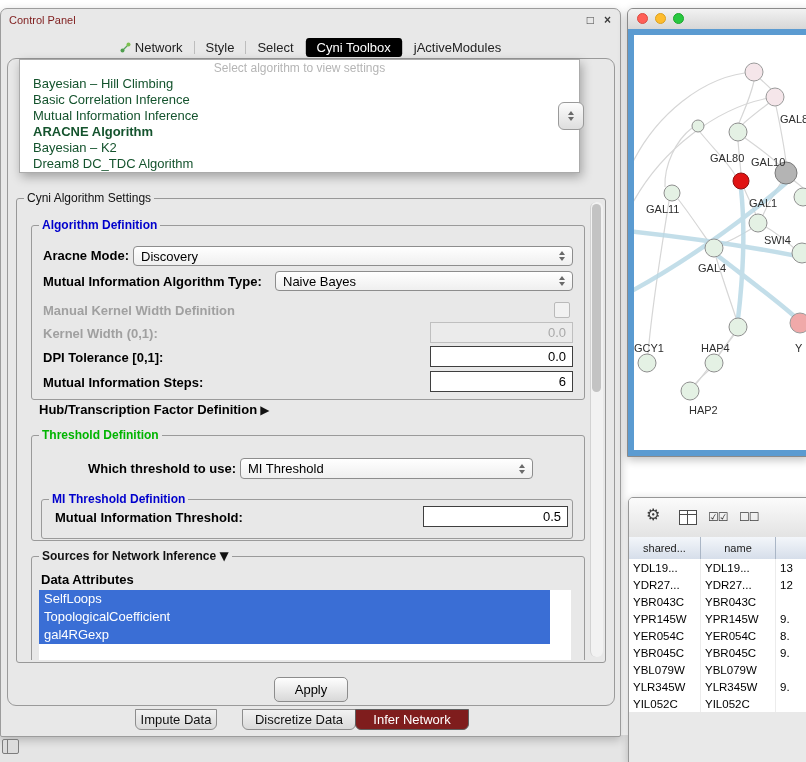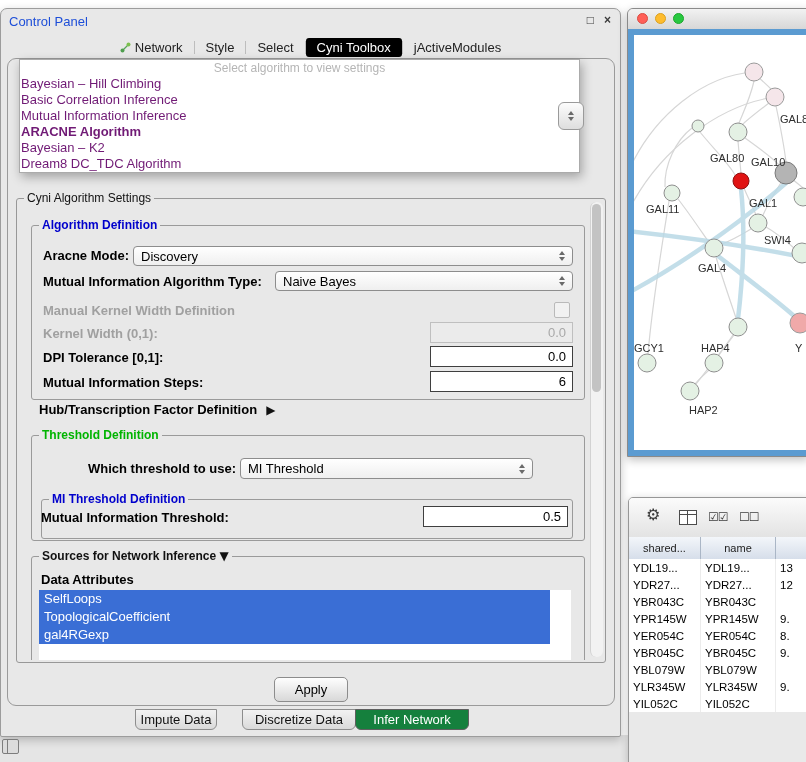--- a/index.html
+++ b/index.html
@@ -8,21 +8,21 @@
 
   
   .desktop-bottom{position:absolute;left:0;top:735px;width:806px;height:27px;background:#e5e5e5}
   .mini-icon{position:absolute;left:2px;top:739px;width:15px;height:13px;border:1px solid #7d7d7d;
              background:#dcdcdc;border-radius:2px}
   .mini-icon:before{content:"";position:absolute;left:4px;top:0;bottom:0;width:1px;background:#7d7d7d}
 
   
   .control-panel{position:absolute;left:0;top:8px;width:619px;height:727px;background:#e8e8e8;
                  border:1px solid #9c9c9c;border-radius:7px 7px 2px 2px;box-shadow:0 3px 10px rgba(0,0,0,.22)}
-  .cp-title{position:absolute;left:8px;top:5px;font-size:13px;color:#1d4ed8;white-space:nowrap}
+  .cp-title{position:absolute;left:8px;top:5px;font-size:11px;color:#7f1d1d;white-space:nowrap}
   .winbtn{position:absolute;top:4px;font-size:12px;color:#3c3c3c}
   .winbtn.float{right:26px}
   .winbtn.close{right:9px;font-weight:bold}
 
   .cp-tabs{position:absolute;left:0;top:27px;right:0;height:22px;display:flex;justify-content:center;align-items:center}
   .cp-tab{display:flex;align-items:center;gap:4px;padding:2px 11px;font-size:13px;color:#222;border-radius:3px;white-space:nowrap}
   .cp-tab.sel{background:#000000;color:#fff}
   .tab-sep{width:1px;height:13px;background:#bdbdbd}
 
   .cp-content{position:absolute;left:6px;top:49px;width:606px;height:646px;border:1px solid #9a9a9a;
@@ -30,53 +30,53 @@
 
   
   .combo-end{position:absolute;left:550px;top:43px;width:24px;height:26px;border:1px solid #9a9a9a;border-radius:6px;
              background:linear-gradient(#fcfcfc,#dedede);z-index:7;display:flex;flex-direction:column;
              align-items:center;justify-content:center;gap:2px}
   .tri-u{width:0;height:0;border-left:3.5px solid transparent;border-right:3.5px solid transparent;border-bottom:4.5px solid #6a6a6a}
   .tri-d{width:0;height:0;border-left:3.5px solid transparent;border-right:3.5px solid transparent;border-top:4.5px solid #6a6a6a}
   .algo-popup{position:absolute;left:11px;top:0;width:561px;height:114px;background:#fff;border:1px solid #ababab;
               box-shadow:2px 4px 10px rgba(0,0,0,.3);z-index:6;padding-top:1px;box-sizing:border-box}
   .popup-ph{height:15px;line-height:15px;text-align:center;color:#b5b5b5;font-size:12px}
-  .popup-item{height:16px;line-height:16px;padding-left:1px;font-size:13px;color:#701a75;white-space:nowrap}
+  .popup-item{height:16px;line-height:16px;padding-left:13px;font-size:13px;color:#14532d;white-space:nowrap}
   .popup-item.sel{font-weight:bold}
 
   
   .settings-group{position:absolute;left:8px;top:139px;width:588px;height:463px;border:1px solid #989898;border-radius:3px}
   .grp-title{position:absolute;top:-8px;left:7px;background:#e8e8e8;padding:0 3px;font-size:12px;color:#111;white-space:nowrap}
   .grp-title.b{font-weight:bold}
   .settings-vp{position:absolute;left:0;top:0;width:586px;height:461px;overflow:hidden}
   .sub-group{position:absolute;border:1px solid #9a9a9a;border-radius:3px}
   .lbl{position:absolute;font-size:13px;font-weight:bold;color:#000;white-space:nowrap}
   .lbl.dis{color:#a0a0a0}
   .combo{position:absolute;display:flex;align-items:center;background:linear-gradient(#ffffff,#efefef);
          border:1px solid #8d8d8d;border-radius:4px;font-size:13px;padding:0 7px;color:#000;box-sizing:border-box}
   .combo .sp{margin-left:auto;display:flex;flex-direction:column;gap:2px}
   .inp{position:absolute;background:#fff;border:1px solid #3f3f3f;font-size:13px;display:flex;align-items:center;
        justify-content:flex-end;padding:0 6px;color:#000;box-sizing:border-box}
   .inp.dis{background:#ebebeb;border-color:#bfbfbf;color:#a8a8a8}
   .chk{position:absolute;width:14px;height:14px;border:1px solid #b9b9b9;background:#f1f1f1;border-radius:2px}
-  .hub-row{position:absolute;left:22px;top:203px;display:flex;align-items:center;gap:9px}
+  .hub-row{position:absolute;left:22px;top:203px;display:flex;align-items:center;gap:3px}
   .hub-lbl{font-size:13px;font-weight:bold;color:#000}
   .tri-glyph{font-size:12px;color:#111;font-family:"DejaVu Sans",sans-serif}
   .attr-list{position:absolute;left:22px;top:391px;width:532px;height:70px;background:#fff}
   .attr-item{height:18px;line-height:18px;width:506px;background:#3a6ed5;color:#fff;font-size:13px;padding-left:5px;
              white-space:nowrap;overflow:hidden}
   .sg-scroll{position:absolute;right:2px;top:3px;width:12px;height:455px;background:#f2f2f2;border-left:1px solid #d2d2d2;border-radius:6px}
   .sg-thumb{position:absolute;left:1px;top:2px;width:9px;height:188px;background:#c3c3c3;border-radius:5px}
 
   .apply-btn{position:absolute;left:266px;top:618px;width:72px;height:23px;border:1px solid #8c8c8c;border-radius:5px;
              background:linear-gradient(#fefefe,#d8d8d8);font-size:13px;color:#000;display:flex;align-items:center;justify-content:center}
 
   .bt{position:absolute;top:700px;height:21px;border:1px solid #8d8d8d;border-radius:0 0 6px 6px;
       background:linear-gradient(#f2f2f2,#dadada);font-size:13px;color:#111;display:flex;align-items:center;justify-content:center;box-sizing:border-box}
-  .bt.sel{background:#15803d;color:#fff;border-color:#5f5f5f}
+  .bt.sel{background:#7f1d1d;color:#fff;border-color:#5f5f5f}
 
   
   .net-window{position:absolute;left:627px;top:8px;width:180px;height:447px;border:1px solid #8a8a8a;
               border-radius:6px 0 0 0;box-shadow:0 3px 10px rgba(0,0,0,.25);overflow:hidden;background:#d8d8d8}
   .nw-titlebar{position:absolute;left:0;top:0;right:0;height:20px;background:linear-gradient(#f2f2f2,#d7d7d7);
                border-bottom:1px solid #a6a6a6}
   .light{position:absolute;top:4px;width:11px;height:11px;border-radius:50%;box-sizing:border-box}
   .light.red{left:9px;background:#ff5f57;border:1px solid #d94c43}
   .light.yellow{left:27px;background:#febc2e;border:1px solid #d9a022}
   .light.green{left:45px;background:#28c840;border:1px solid #1ea62e}
@@ -215,21 +215,21 @@
           <div class="combo" style="left:223px;top:259px;width:293px;height:21px">
             <span>MI Threshold</span>
             <span class="sp">
                 <span class="tri-u"></span>
                 <span class="tri-d"></span>
               </span>
           </div>
           <div class="sub-group" style="left:24px;top:300px;width:530px;height:38px">
             <span class="grp-title b" style="color:#0000cc">MI Threshold Definition</span>
           </div>
-          <span class="lbl" style="left:24px;top:311px">Mutual Information Threshold:</span>
+          <span class="lbl" style="left:38px;top:311px">Mutual Information Threshold:</span>
           <div class="inp" style="left:406px;top:307px;width:145px;height:21px">
             <span>0.5</span>
           </div>
 
           <div class="sub-group" style="left:14px;top:357px;width:552px;height:140px">
             <span class="grp-title b">
               <span>Sources for Network Inference</span>
               <span class="tri-glyph">▼</span>
             </span>
           </div>

